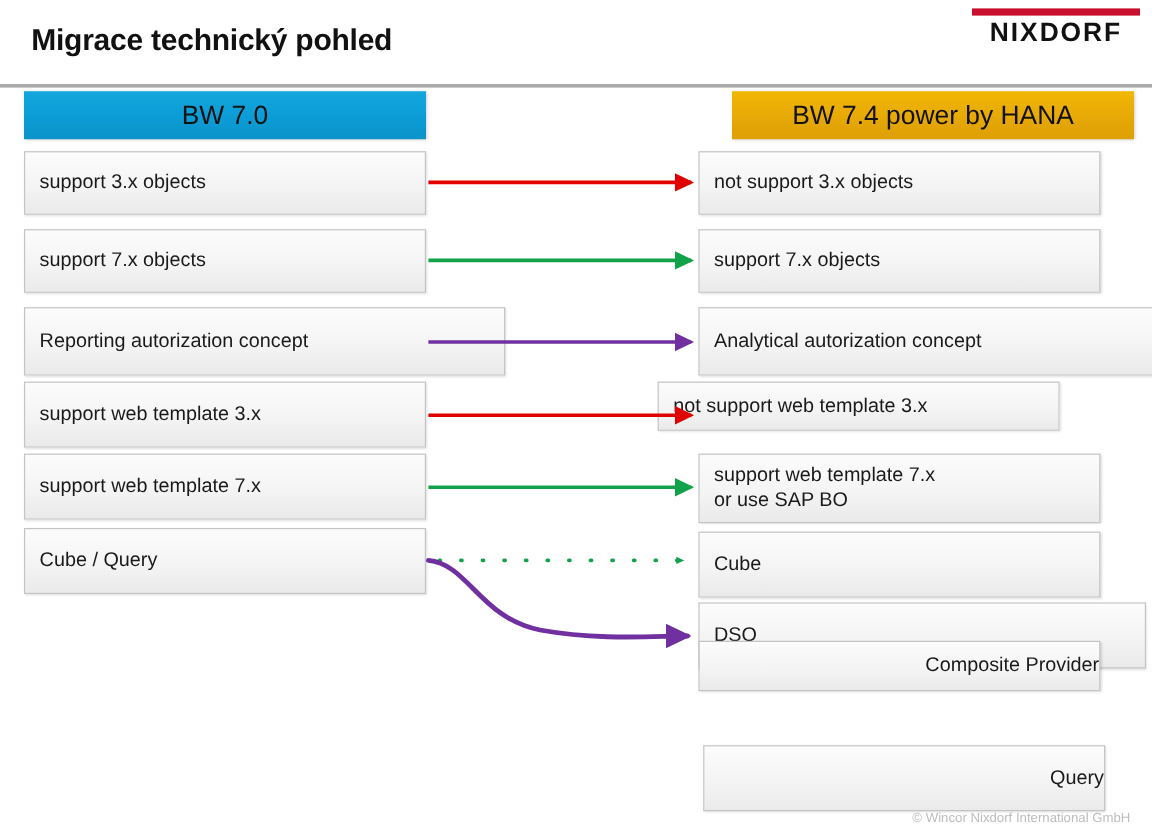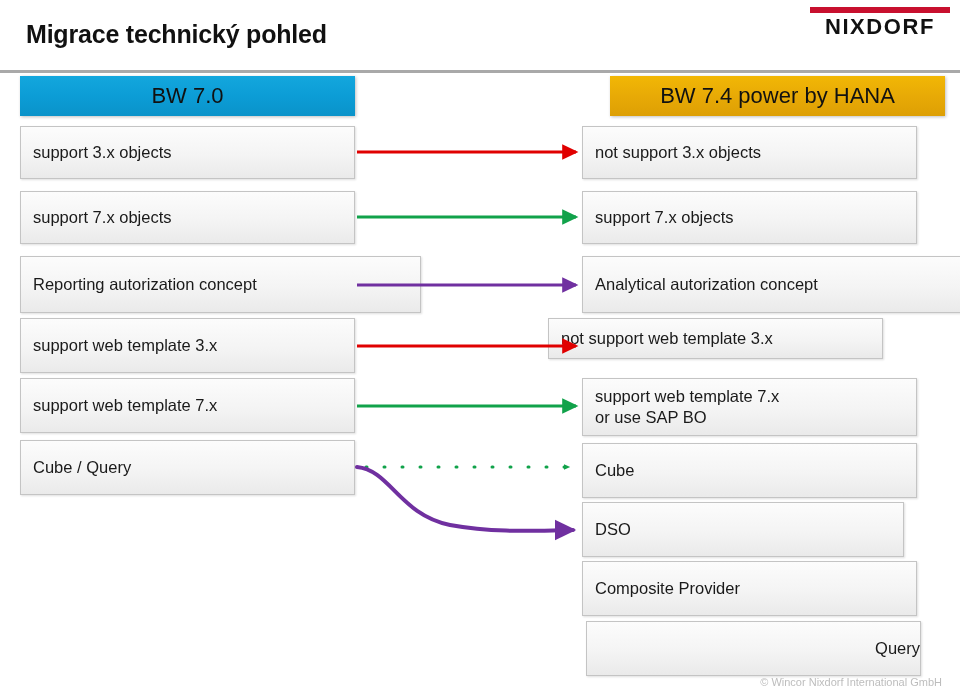--- a/index.html
+++ b/index.html
@@ -153,24 +153,24 @@
   <div class="box" style="left:548px; top:318px; width:335px; height:41px;">
     <span class="box-text">not support web template 3.x</span>
   </div>
   <div class="box" style="left:582px; top:378px; width:335px; height:58px;">
     <span class="box-text" style="white-space:pre-line;">support web template 7.x
 or use SAP BO</span>
   </div>
   <div class="box" style="left:582px; top:443px; width:335px; height:55px;">
     <span class="box-text">Cube</span>
   </div>
-  <div class="box" style="left:582px; top:502px; width:322px; height:55px;">
+  <div class="box" style="left:582px; top:502px; width:373px; height:55px;">
     <span class="box-text">DSO</span>
   </div>
-  <div class="box" style="left:582px; top:561px; width:335px; height:55px;">
+  <div class="box" style="left:582px; top:534px; width:335px; height:42px;justify-content:flex-end;">
     <span class="box-text">Composite Provider</span>
   </div>
   <div class="box" style="left:586px; top:621px; width:335px; height:55px;justify-content:flex-end;">
     <span class="box-text">Query</span>
   </div>
 
   <svg id="connectors" viewBox="0 0 960 694">
     <defs>
       <marker id="ah-red" markerWidth="6" markerHeight="6" refX="4.6" refY="3" orient="auto" markerUnits="strokeWidth">
         <path d="M0,0.4 L5.4,3 L0,5.6 z" fill="#e00000"></path>

